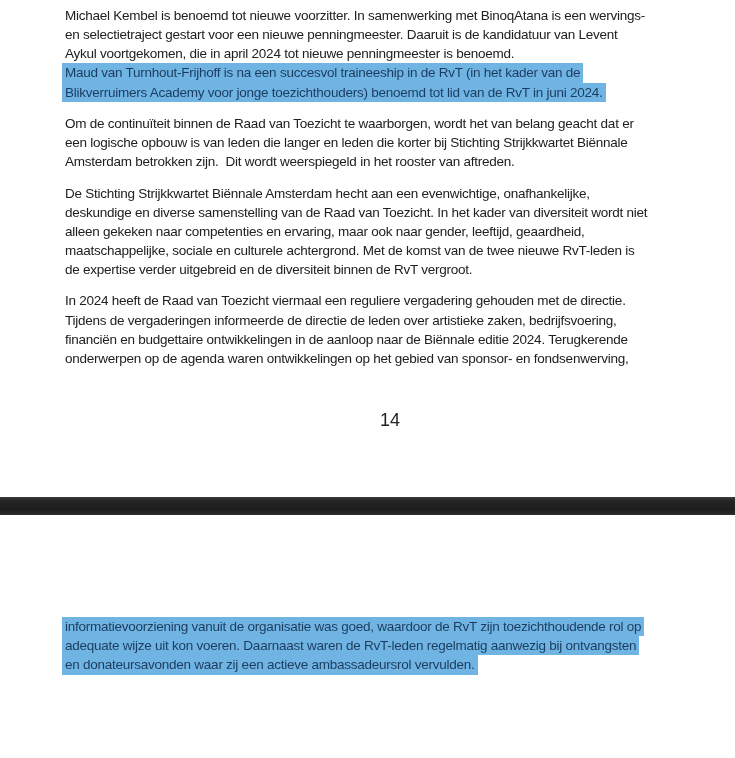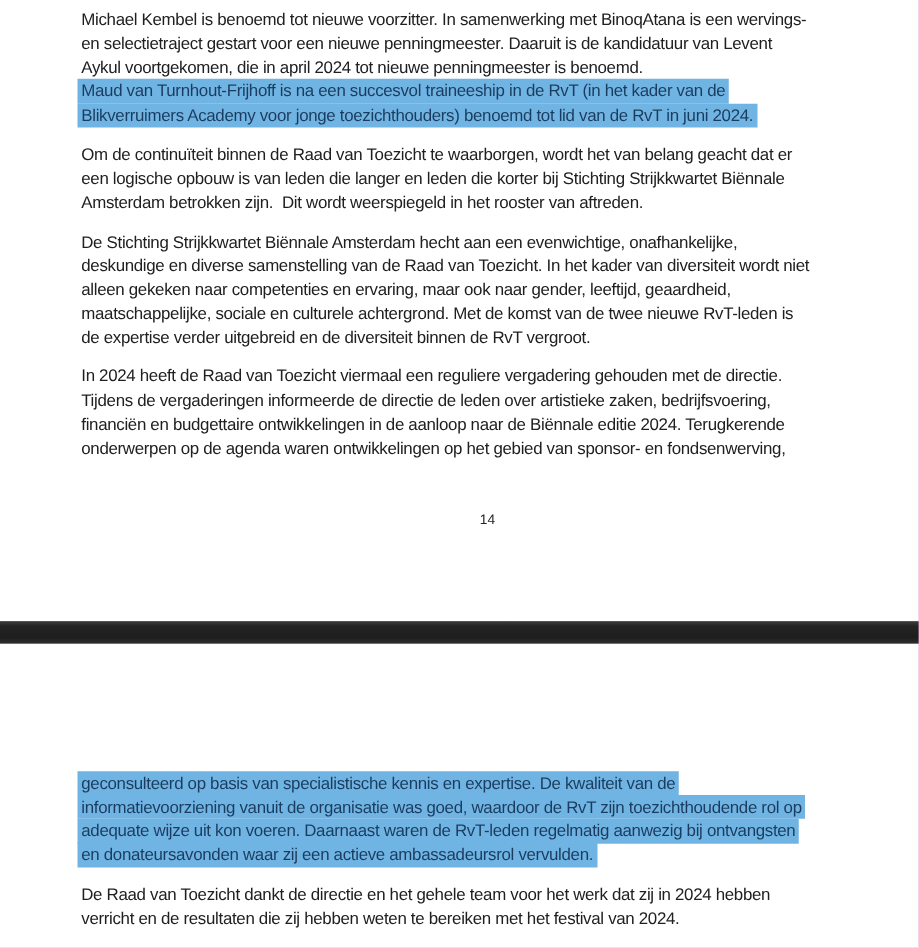--- a/index.html
+++ b/index.html
@@ -6,21 +6,21 @@
     --text:#202020;
     --hl:#70b4e4;
     --hl-text:#1b3c5e;
   }
   html,body{margin:0;padding:0;}
   body{
     width:735px;height:758px;overflow:hidden;background:#ffffff;
     font-family:"Liberation Sans","DejaVu Sans",sans-serif;
     color:var(--text);
   }
-  .viewport{width:735px;height:758px;position:relative;background:#ec4899;}
+  .viewport{width:735px;height:758px;position:relative;background:#0ea5e9;}
   .page{box-sizing:border-box;background:#fff;}
   .page-1{height:497px;padding:6px 20px 0 65px;}
   .page-2{height:243px;padding:102px 20px 0 65px;}
   .para{margin:0 0 12px 0;}
   .line{
     white-space:pre;
     font-size:13.5px;
     letter-spacing:-0.25px;
     line-height:19.2px;
     height:19.2px;
@@ -29,21 +29,21 @@
   .line span.hl{
     background:var(--hl);
     color:var(--hl-text);
     padding:2.2px 3px;
     margin:-2.2px -3px;
     text-align:center;
   }
   .page-number{
     margin-top:42px;
     text-align:center;
-    font-size:11px;
+    font-size:18px;
     letter-spacing:0;
     color:#242424;
   }
   .page-separator{
     width:735px;height:18px;
     background:linear-gradient(180deg,#3d3d3d 0%,#242424 22%,#1e1e1e 72%,#2e2e2e 100%);
   }
 </style>
 </head>
 <body>
@@ -79,25 +79,20 @@
         </div>
       </div>
     <div class="page-number">14</div>
   </section>
 
   <div class="page-separator"></div>
 
   <section class="page page-2">
     <div class="text-block">
         <div class="para">
-          <div class="line"><span class="hl">geconsulteerd op basis van specialistische kennis en expertise. De kwaliteit van de</span></div>
           <div class="line"><span class="hl">informatievoorziening vanuit de organisatie was goed, waardoor de RvT zijn toezichthoudende rol op</span></div>
           <div class="line"><span class="hl">adequate wijze uit kon voeren. Daarnaast waren de RvT-leden regelmatig aanwezig bij ontvangsten</span></div>
           <div class="line"><span class="hl">en donateursavonden waar zij een actieve ambassadeursrol vervulden.</span></div>
-        </div>
-        <div class="para">
-          <div class="line"><span>De Raad van Toezicht dankt de directie en het gehele team voor het werk dat zij in 2024 hebben</span></div>
-          <div class="line"><span>verricht en de resultaten die zij hebben weten te bereiken met het festival van 2024.</span></div>
         </div>
       </div>
   </section>
 
 </div>
 
 </body></html>

